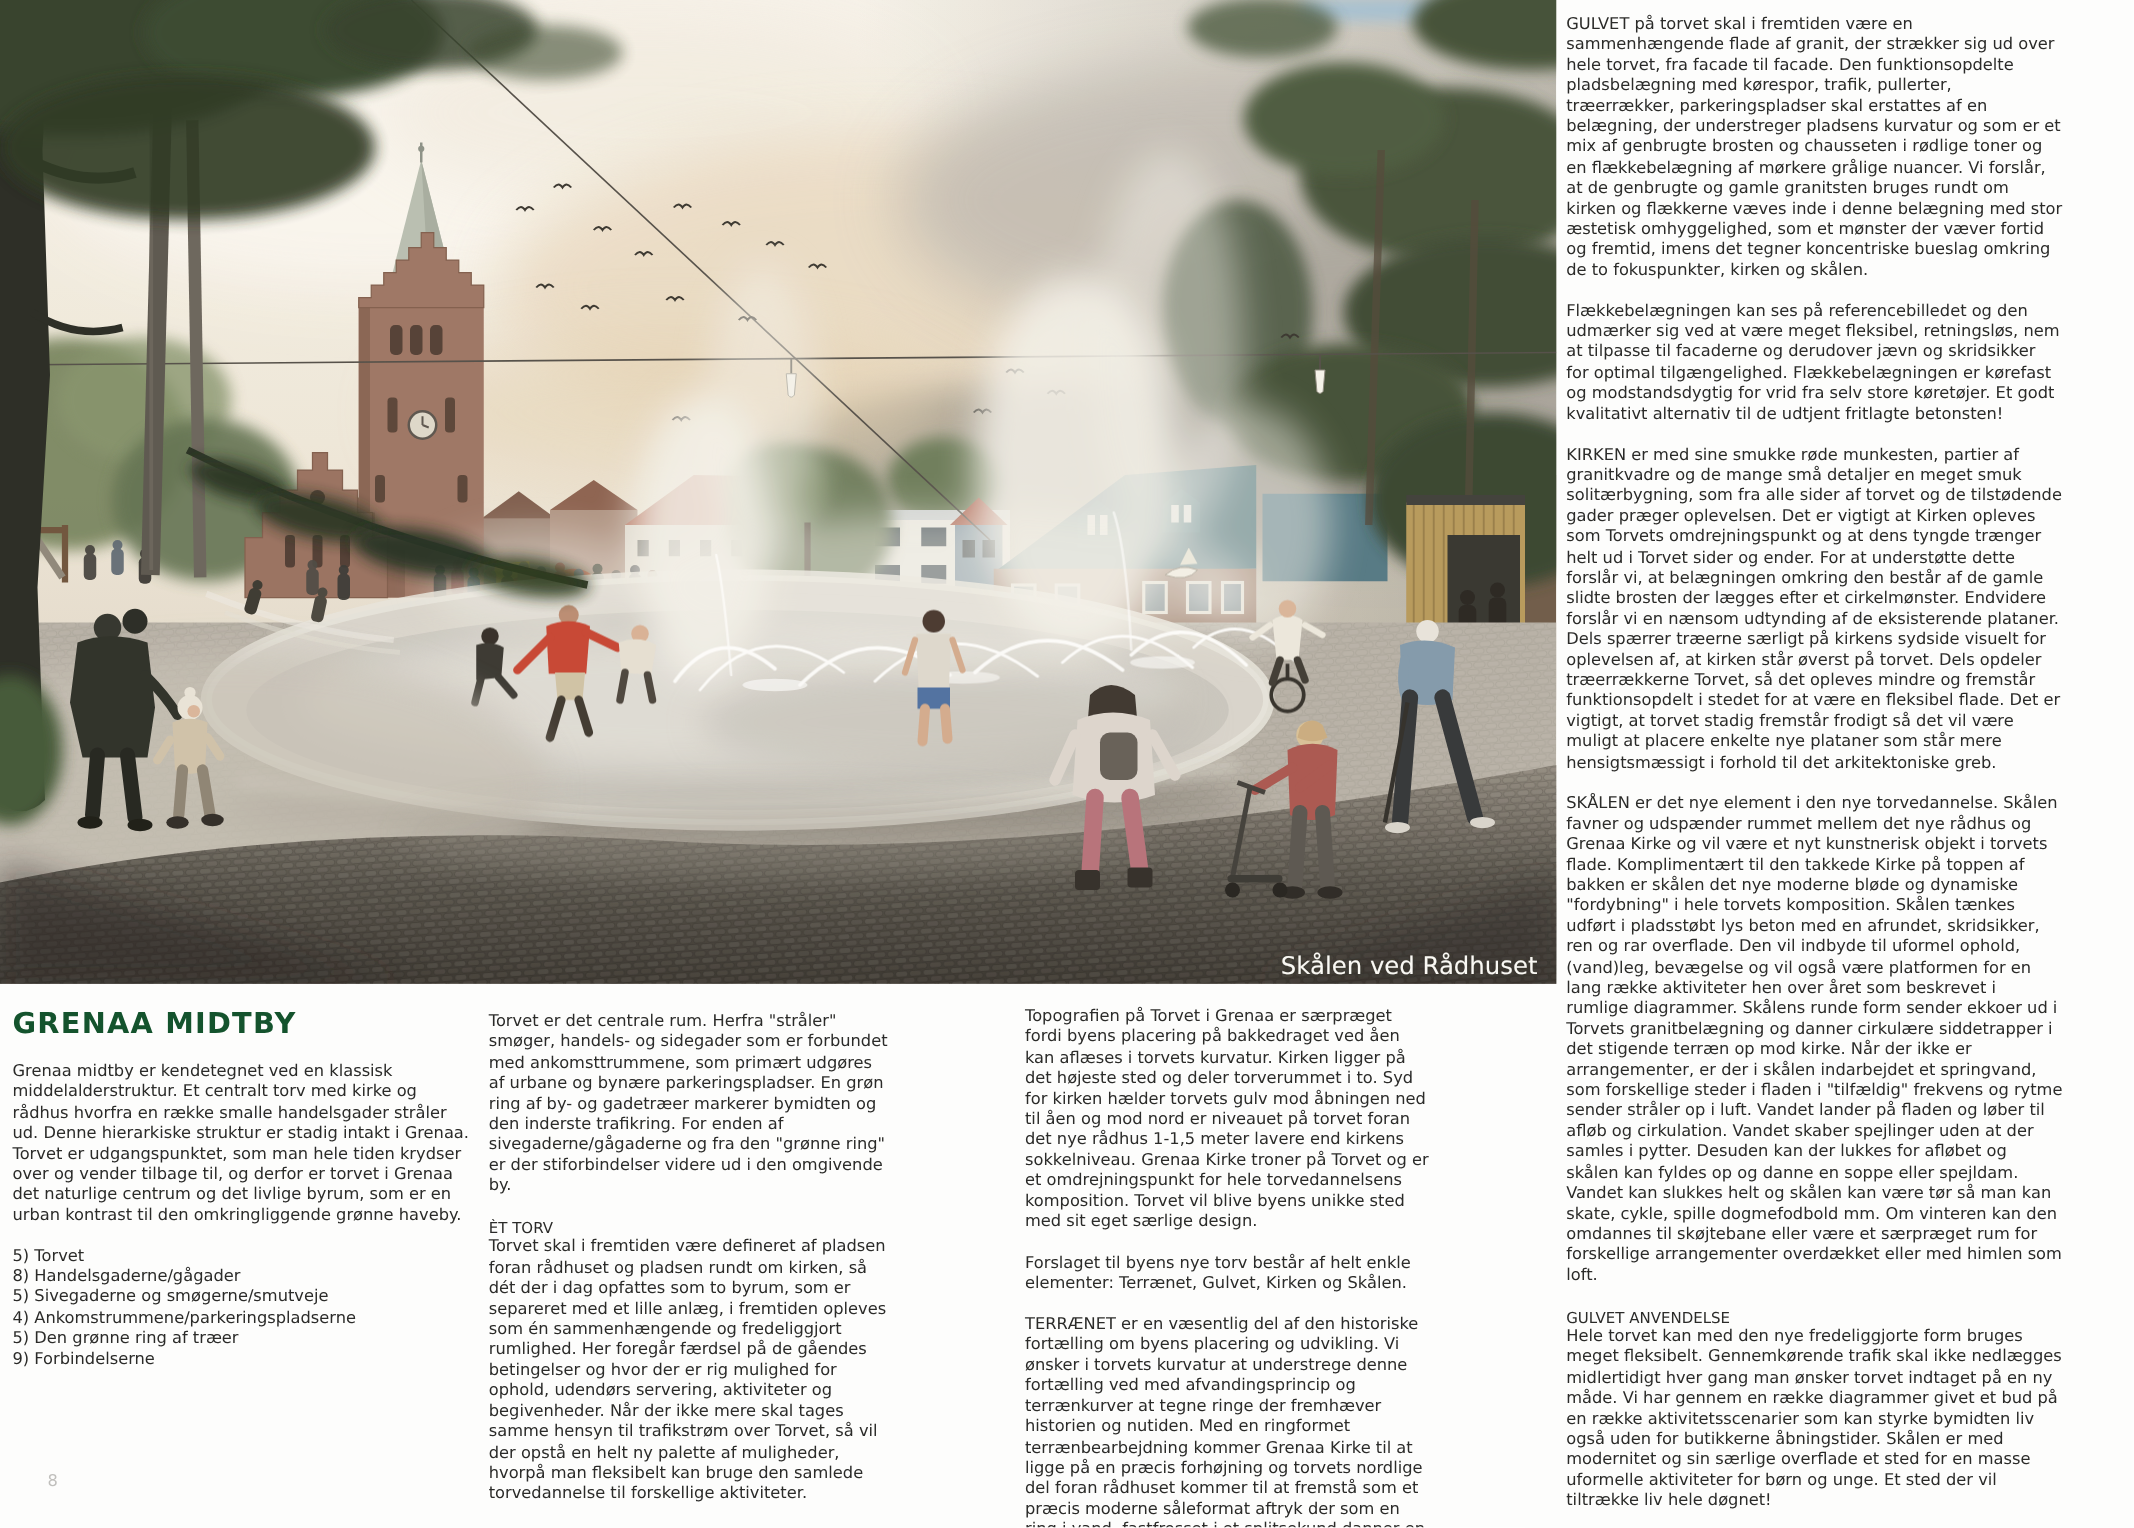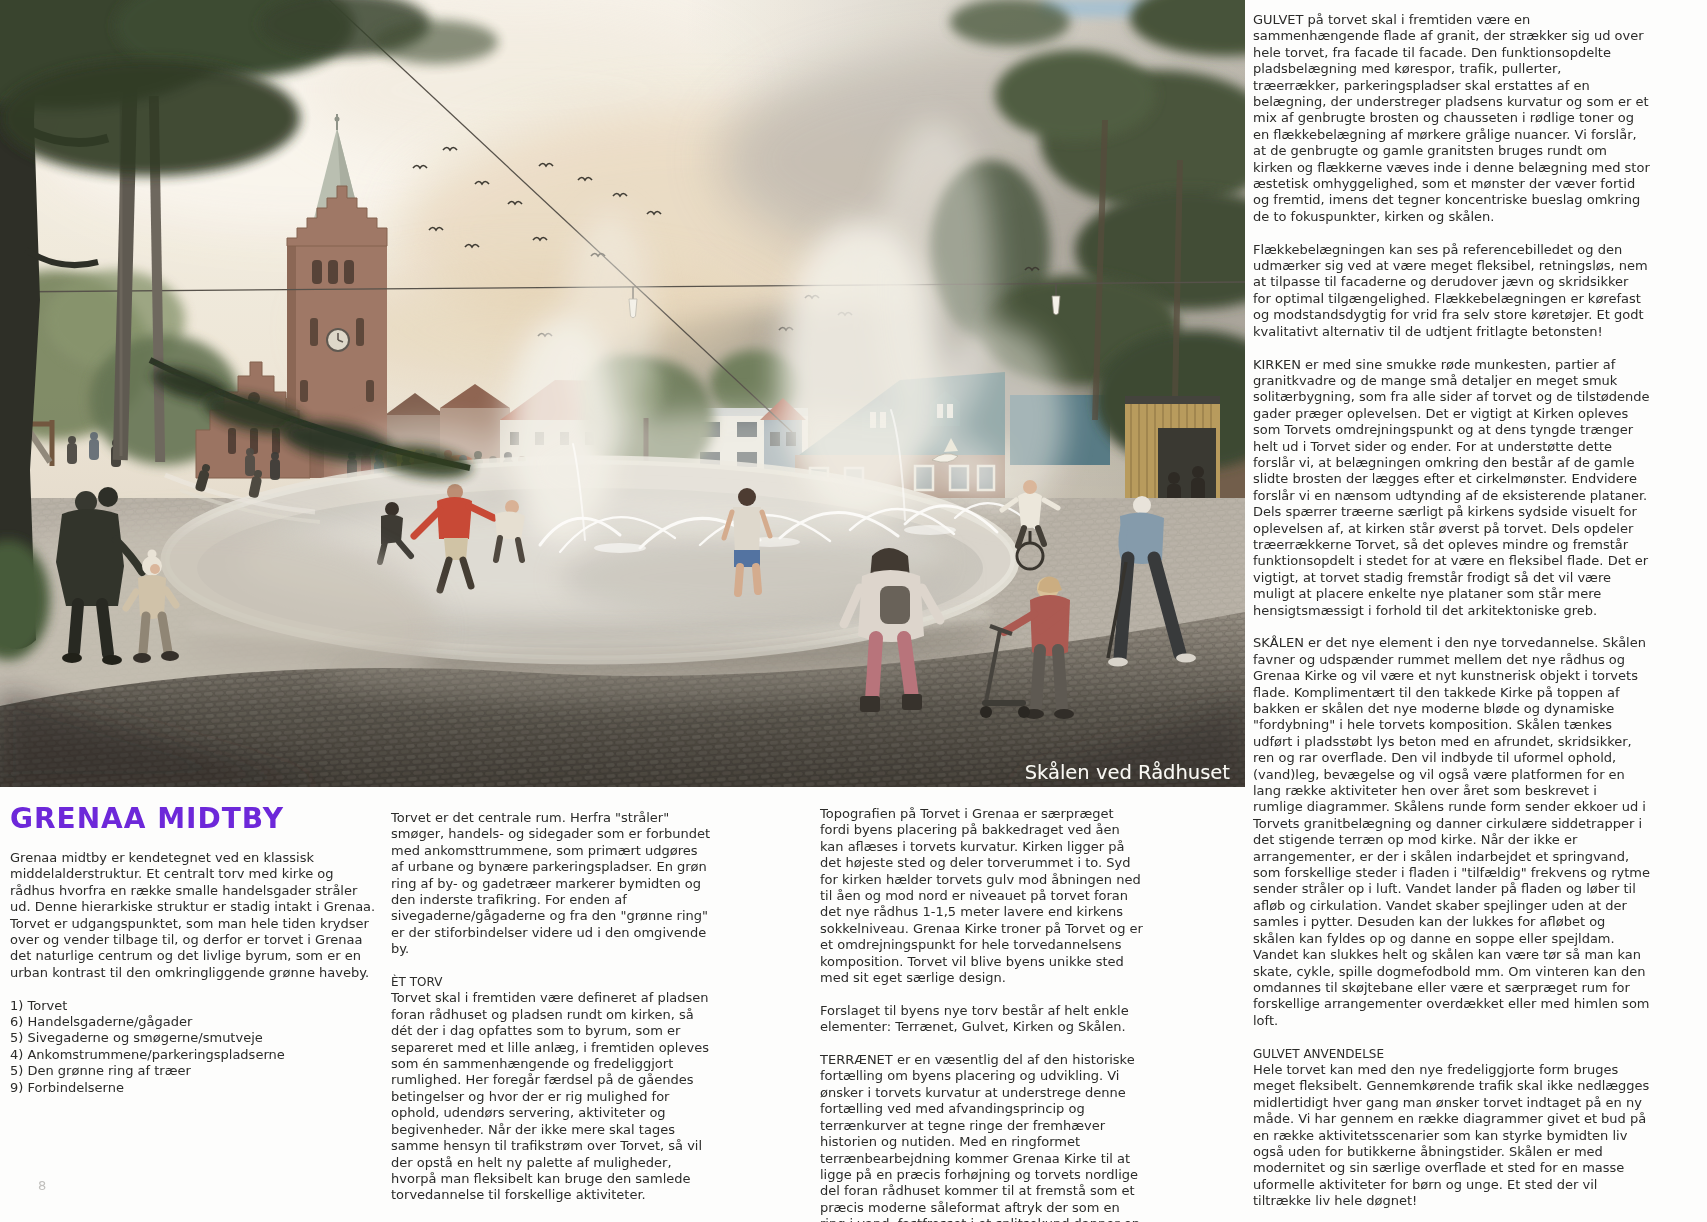--- a/index.html
+++ b/index.html
@@ -4,21 +4,21 @@
 <style>
   html,body{margin:0;padding:0;}
   body{width:1707px;height:1222px;background:#ffffff;font-family:"DejaVu Sans",sans-serif;color:#2a2a28;}
   .page{position:relative;width:1707px;height:1222px;overflow:hidden;background:#fdfdfc;}
   .photo{position:absolute;left:0;top:0;width:1245px;height:787px;margin:0;}
   .photo svg{display:block;}
   .col{position:absolute;font-size:13px;line-height:16.4px;text-align:left;color:#2b2b29;}
   .col p{margin:0 0 16.4px 0;}
   .col h2{font-size:12px;line-height:16.4px;font-weight:normal;margin:0;}
   .col1{left:10px;top:806px;width:368px;}
-  .col1 h1{font-size:28px;line-height:26px;font-weight:bold;letter-spacing:1px;margin:0 0 18px 0;color:#6d28d9;}
+  .col1 h1{font-size:23px;line-height:26px;font-weight:bold;letter-spacing:1px;margin:0 0 18px 0;color:#14532d;}
   .col2{left:391px;top:810px;width:322px;}
   .col3{left:820px;top:806px;width:326px;}
   .col4{left:1253px;top:12px;width:397px;}
   .col ul{margin:0;padding:0;list-style:none;}
   .col li{line-height:16.4px;}
   .pagenum{position:absolute;left:38px;top:1178px;font-size:13px;color:#8f8d89;opacity:.55;}
   .photo text{font-family:"DejaVu Sans",sans-serif;}
 </style>
 </head>
 <body>
@@ -451,22 +451,22 @@
 
       <rect width="1245" height="787" fill="#e8d9c2" opacity="0.06"></rect>
       <text x="1230" y="779" text-anchor="end" font-size="19.5" fill="#faf9f4" filter="url(#fsh)">Skålen ved Rådhuset</text>
     </svg>
   </figure>
 
   <div class="col col1">
     <h1>GRENAA MIDTBY</h1>
     <p>Grenaa midtby er kendetegnet ved en klassisk middelalderstruktur. Et centralt torv med kirke og rådhus hvorfra en række smalle handelsgader stråler ud. Denne hierarkiske struktur er stadig intakt i Grenaa. Torvet er udgangspunktet, som man hele tiden krydser over og vender tilbage til, og derfor er torvet i Grenaa det naturlige centrum og det livlige byrum, som er en urban kontrast til den omkringliggende grønne haveby.</p>
     <ul>
-      <li>1) Torvet</li>
-      <li>6) Handelsgaderne/gågader</li>
+      <li>5) Torvet</li>
+      <li>8) Handelsgaderne/gågader</li>
       <li>5) Sivegaderne og smøgerne/smutveje</li>
       <li>4) Ankomstrummene/parkeringspladserne</li>
       <li>5) Den grønne ring af træer</li>
       <li>9) Forbindelserne</li>
     </ul>
   </div>
 
   <div class="col col2">
     <p>Torvet er det centrale rum. Herfra "stråler" smøger, handels- og sidegader som er forbundet med ankomsttrummene, som primært udgøres af urbane og bynære parkeringspladser. En grøn ring af by- og gadetræer markerer bymidten og den inderste trafikring. For enden af sivegaderne/gågaderne og fra den "grønne ring" er der stiforbindelser videre ud i den omgivende by.</p>
     <h2>ÈT TORV</h2>

